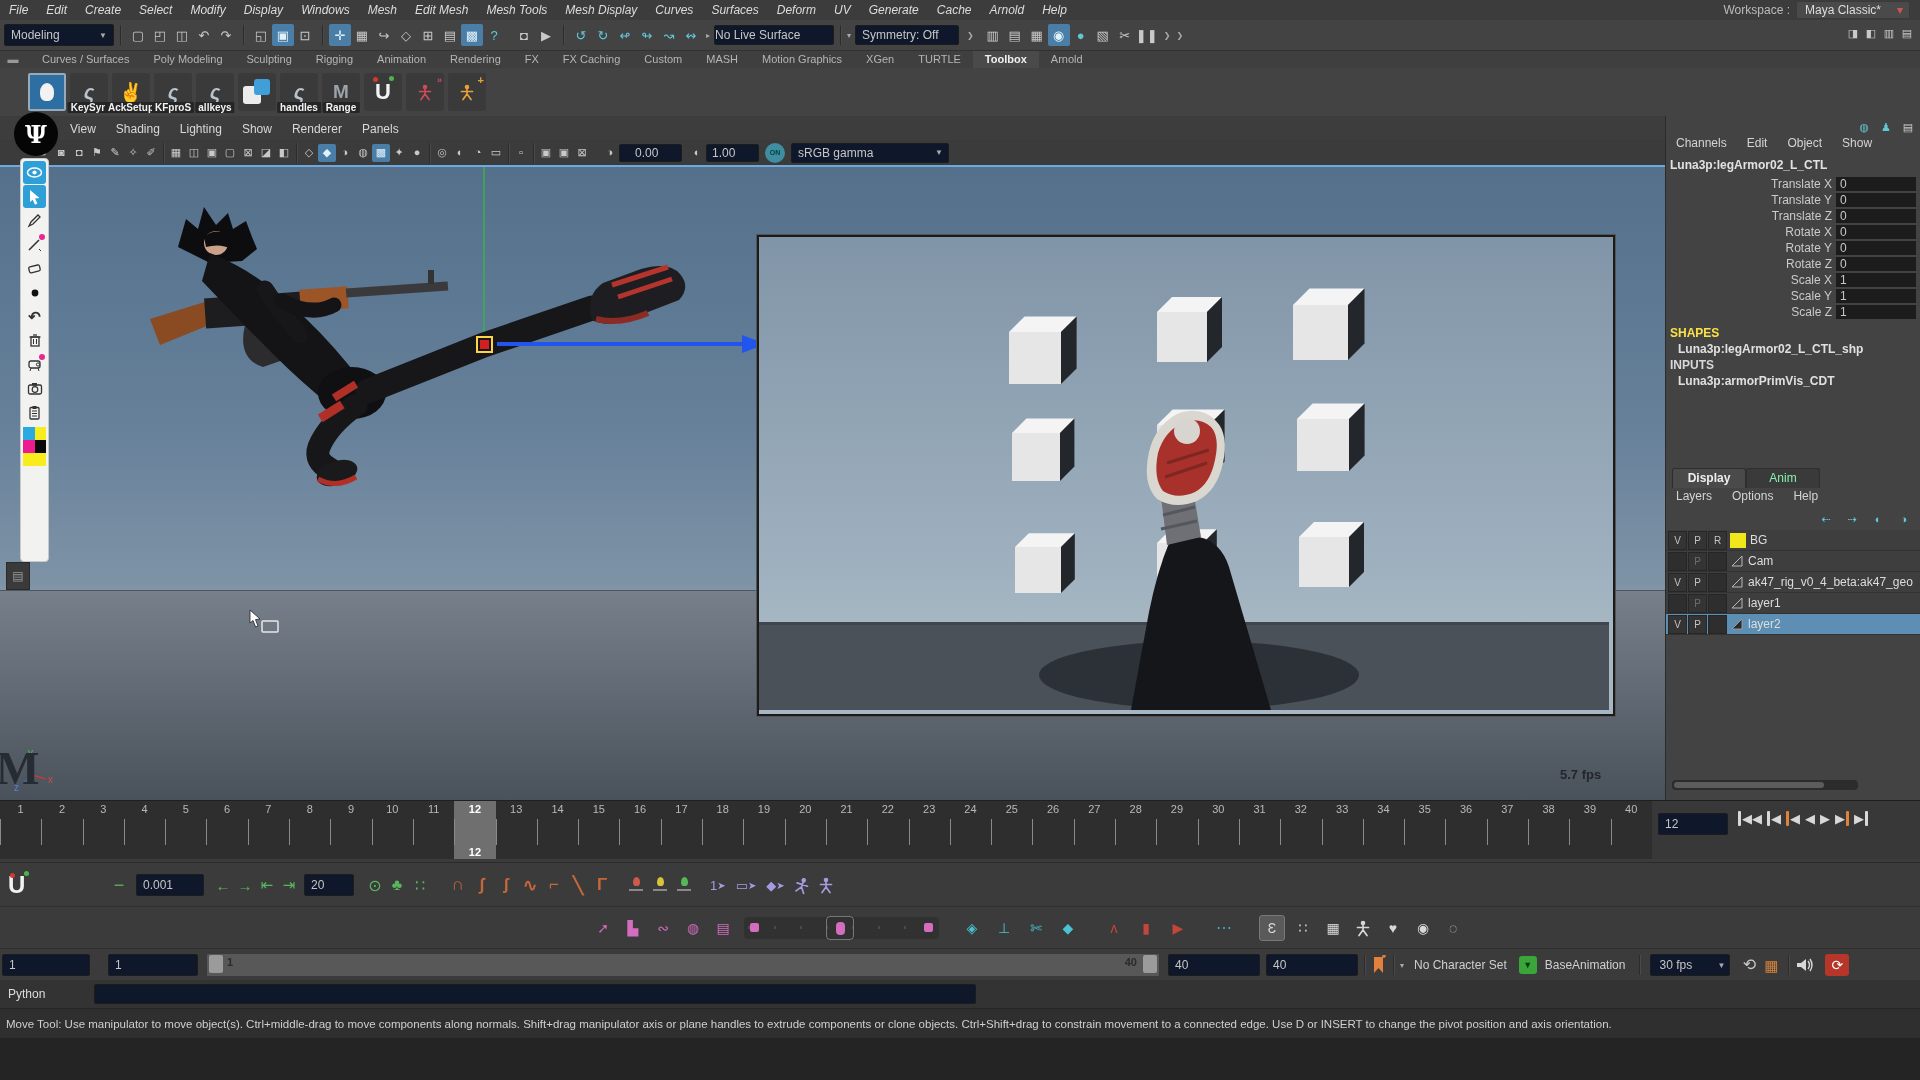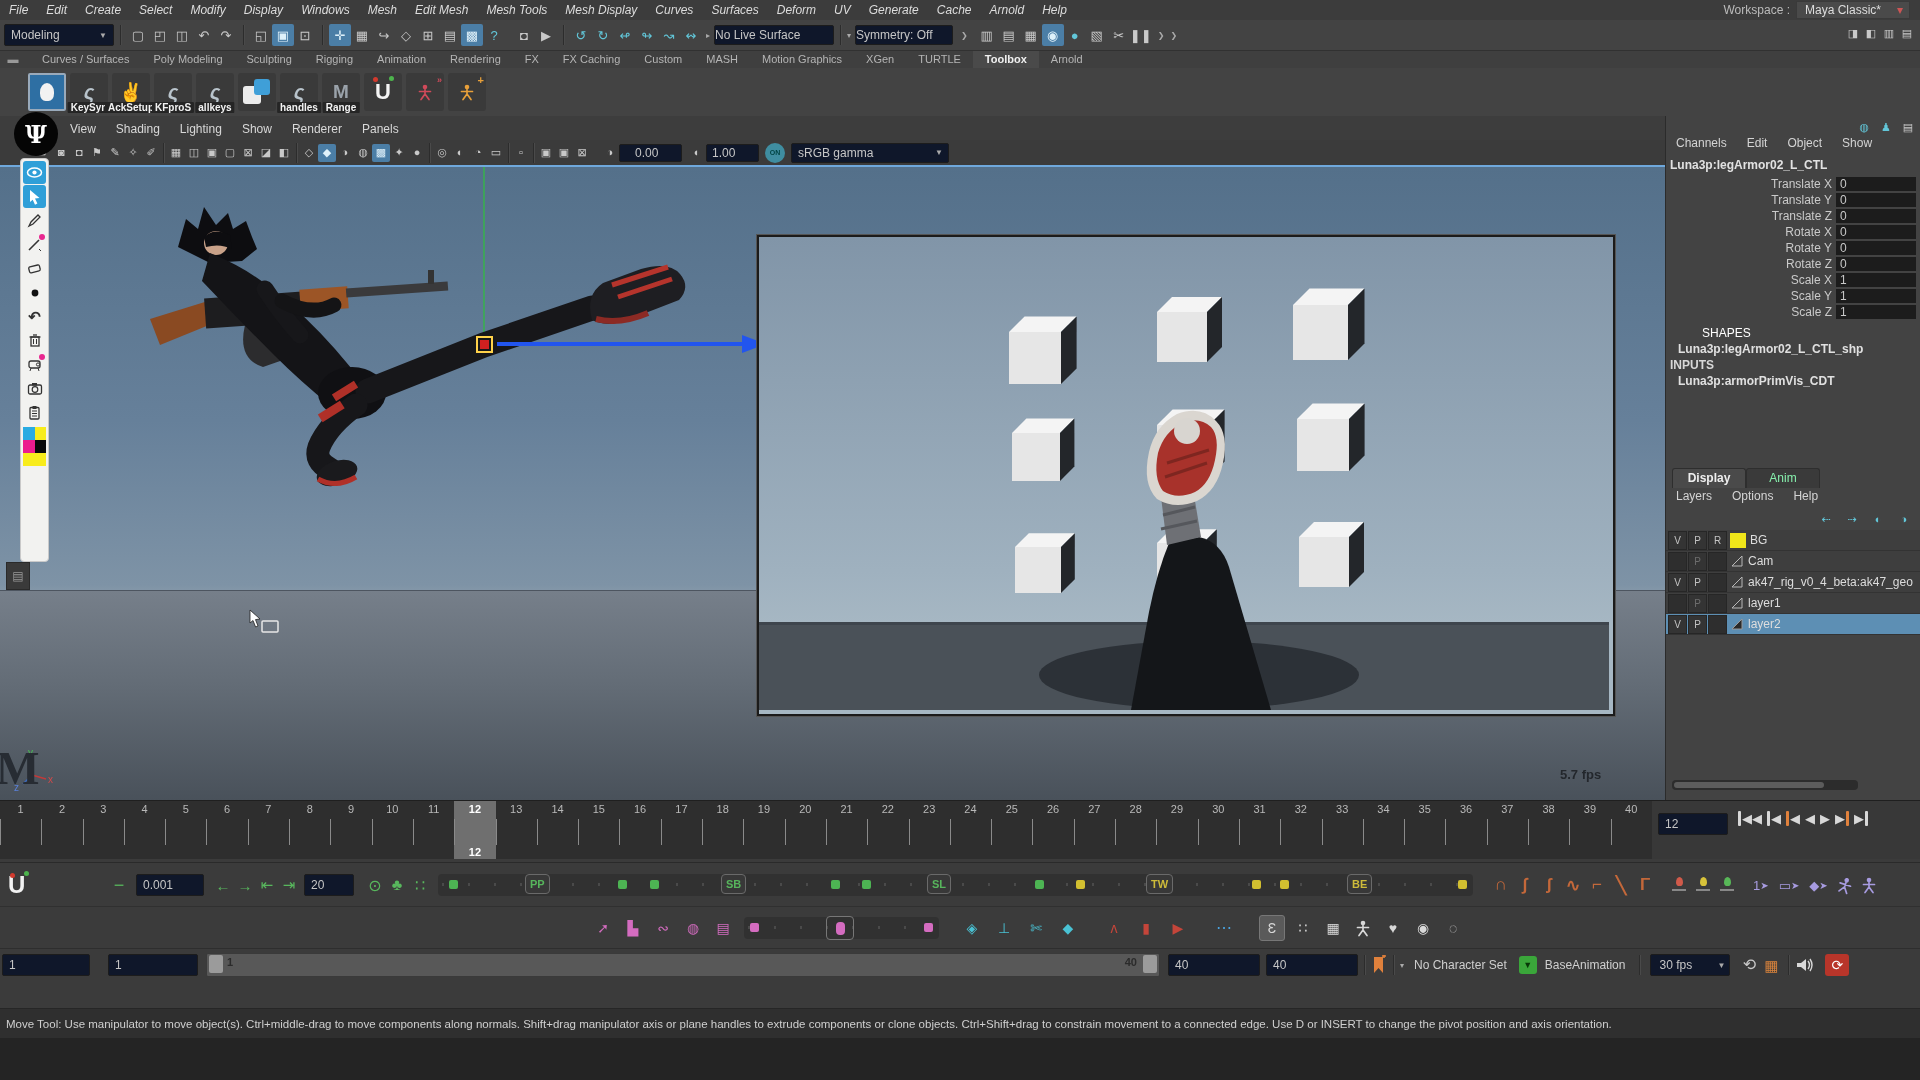--- a/index.html
+++ b/index.html
@@ -178,21 +178,21 @@
         <span class="ic teal  ">↻</span>
         <span class="ic teal  ">↫</span>
         <span class="ic teal  ">↬</span>
         <span class="ic teal  ">↝</span>
         <span class="ic teal  ">↭</span>
       </span>
     <span class="arrowdn" style="margin:0 4px;">▸</span>
     <div class="sunken" style="width:118px;height:18px;line-height:18px;">No Live Surface</div>
     <span class="sep"></span>
       <span class="arrowdn">▾</span>
-    <div class="sunken" style="width:96px;height:18px;line-height:18px;margin-left:4px;">Symmetry: Off</div>
+    <div class="sunken" style="width:96px;height:18px;line-height:18px;padding-left:6px;margin-left:4px;">Symmetry: Off</div>
     <span class="arrowdn" style="margin:0 8px;">❯</span>
     <span id="sl-render" class="row">
         <span class="ic   ">▥</span>
         <span class="ic   ">▤</span>
         <span class="ic   ">▦</span>
         <span class="ic  hl ">◉</span>
         <span class="ic   teal">●</span>
         <span class="ic   ">▧</span>
         <span class="ic   ">✂</span>
         <span class="ic   ">❚❚</span>
@@ -603,21 +603,21 @@
         </div>
         <div class="attr-row">
      <span class="attr-label">Scale Y</span>
      <span class="attr-val">1</span>
         </div>
         <div class="attr-row">
      <span class="attr-label">Scale Z</span>
      <span class="attr-val">1</span>
         </div>
       </div>
-    <div style="position:absolute;left:4px;top:210px;font-weight:normal;color:#ffffff;margin-left:32px;">SHAPES</div>
+    <div style="position:absolute;left:4px;top:210px;font-weight:bold;color:#fde047;">SHAPES</div>
     <div style="position:absolute;left:12px;top:226px;font-weight:bold;color:#e0e0e0;">Luna3p:legArmor02_L_CTL_shp</div>
     <div style="position:absolute;left:4px;top:242px;font-weight:bold;color:#d8d8d8;">INPUTS</div>
     <div style="position:absolute;left:12px;top:258px;font-weight:bold;color:#e0e0e0;">Luna3p:armorPrimVis_CDT</div>
 
     <div class="row" style="position:absolute;left:6px;top:352px;" id="layertabs">
         <span class="ltab active">Display</span>
         <span class="ltab ">Anim</span>
       </div>
     <div class="row" style="position:absolute;left:0;top:373px;" id="layermenus">
         <span class="cbmenu">Layers</span>
@@ -872,37 +872,20 @@
       <span id="ab-arrows" class="row" style="margin-left:8px;">
           <span class="gic">←</span>
           <span class="gic">→</span>
           <span class="gic">⇤</span>
           <span class="gic">⇥</span>
         </span>
       <div class="sunken" style="width:42px;height:20px;line-height:20px;padding-left:6px;margin-left:4px;">20</div>
       <span class="gic" style="margin-left:10px;font-size:16px;" id="ab-power">⊙</span>
       <span class="gic" style="font-size:16px;" id="ab-blob">♣</span>
       <span class="gic" style="font-size:16px;letter-spacing:-2px;" id="ab-grid">∷</span>
-      <div class="strip" style="width:1035px;margin-left:8px;" id="keystrip">
-          <span class="mk g" style="left:11px;"></span>
-          <span class="mklabel " style="left:87px;">PP</span>
-          <span class="mk g" style="left:180px;"></span>
-          <span class="mk g" style="left:212px;"></span>
-          <span class="mklabel " style="left:283px;">SB</span>
-          <span class="mk g" style="left:393px;"></span>
-          <span class="mk g" style="left:424px;"></span>
-          <span class="mklabel " style="left:489px;">SL</span>
-          <span class="mk g" style="left:597px;"></span>
-          <span class="mk y" style="left:638px;"></span>
-          <span class="mklabel yellow" style="left:708px;">TW</span>
-          <span class="mk y" style="left:814px;"></span>
-          <span class="mk y" style="left:842px;"></span>
-          <span class="mklabel yellow" style="left:909px;">BE</span>
-          <span class="mk y" style="left:1020px;"></span>
-        </div>
       <span id="ab-curves" class="row" style="margin-left:16px;">
           <span class="curveic">∩</span>
           <span class="curveic">∫</span>
           <span class="curveic">ʃ</span>
           <span class="curveic">∿</span>
           <span class="curveic">⌐</span>
           <span class="curveic">╲</span>
           <span class="curveic">Γ</span>
         </span>
       <span id="ab-keys" class="row" style="margin-left:14px;gap:8px;">
@@ -1013,18 +996,22 @@
     <span class="ic" style="font-size:16px;margin-left:8px;">⟲</span>
     <span class="ic" style="color:#d8833c;font-size:15px;">▦</span>
     <span class="sep"></span>
     <svg width="20" height="16" viewBox="0 0 20 16">
         <path d="M2 6 L6 6 L11 2 L11 14 L6 10 L2 10 Z" fill="#d8d8d8"></path>
         <path d="M13 4 Q16 8 13 12 M15 2 Q19 8 15 14" stroke="#d8d8d8" stroke-width="1.4" fill="none"></path>
       </svg>
     <span class="redbtn" style="margin-left:10px;">⟳</span>
   </div>
 
+  <div id="cmdrow" class="abs">
+    <span id="cmdlabel">Python</span>
+    <div id="cmdinput" class="sunken"></div>
+  </div>
 
   <div id="helprow" class="abs">
     <span>Move Tool: Use manipulator to move object(s). Ctrl+middle-drag to move components along normals. Shift+drag manipulator axis or plane handles to extrude components or clone objects. Ctrl+Shift+drag to constrain movement to a connected edge. Use D or INSERT to change the pivot position and axis orientation.</span>
   </div>
   <div id="bottomfill" class="abs"></div>
 </div>
 
 </body></html>

